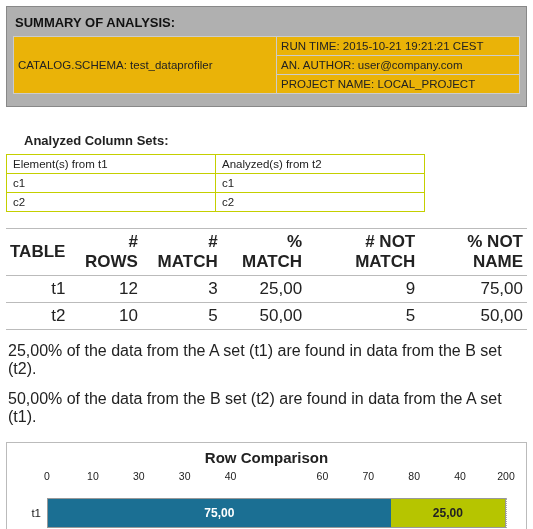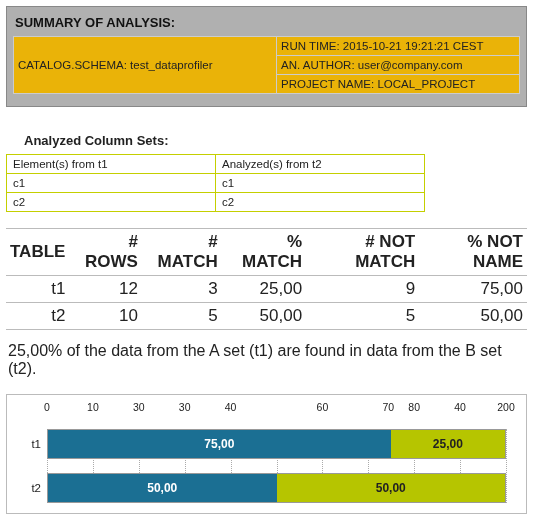--- a/index.html
+++ b/index.html
@@ -101,32 +101,34 @@
       <td>10</td>
       <td>5</td>
       <td>50,00</td>
       <td>5</td>
       <td>50,00</td>
     </tr>
   </tbody>
     </table>
 
   <div class="sentence">25,00% of the data from the A set (t1) are found in data from the B set (t2).</div>
+  <div class="sentence">50,00% of the data from the B set (t2) are found in data from the A set (t1).</div>
 
   <div class="chart-box">
+    <div class="chart-title">Row Comparison</div>
     <div class="chart-area">
       <div class="axis-ticks" id="axis-ticks">
           <span class="axis-tick" style="left: 0%;">0</span>
           <span class="axis-tick" style="left: 10%;">10</span>
           <span class="axis-tick" style="left: 20%;">30</span>
           <span class="axis-tick" style="left: 30%;">30</span>
           <span class="axis-tick" style="left: 40%;">40</span>
           <span class="axis-tick" style="left: 50%; margin-top: 27px;">50</span>
           <span class="axis-tick" style="left: 60%;">60</span>
-          <span class="axis-tick" style="left: 70%; margin-left: 20px;">70</span>
+          <span class="axis-tick" style="left: 70%;">70</span>
           <span class="axis-tick" style="left: 80%;">80</span>
           <span class="axis-tick" style="left: 90%;">40</span>
           <span class="axis-tick" style="left: 100%;">200</span>
         </div>
       <div class="chart-plot" id="chart-plot">
         <div class="grid" id="chart-grid">
             <div class="tickline" style="left: 0%;"></div>
             <div class="tickline" style="left: 10%;"></div>
             <div class="tickline" style="left: 20%;"></div>
             <div class="tickline" style="left: 30%;"></div>

